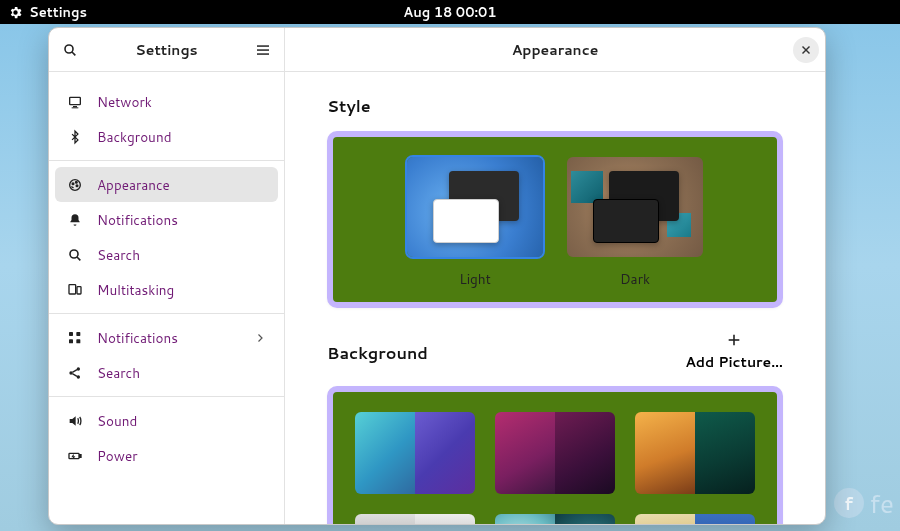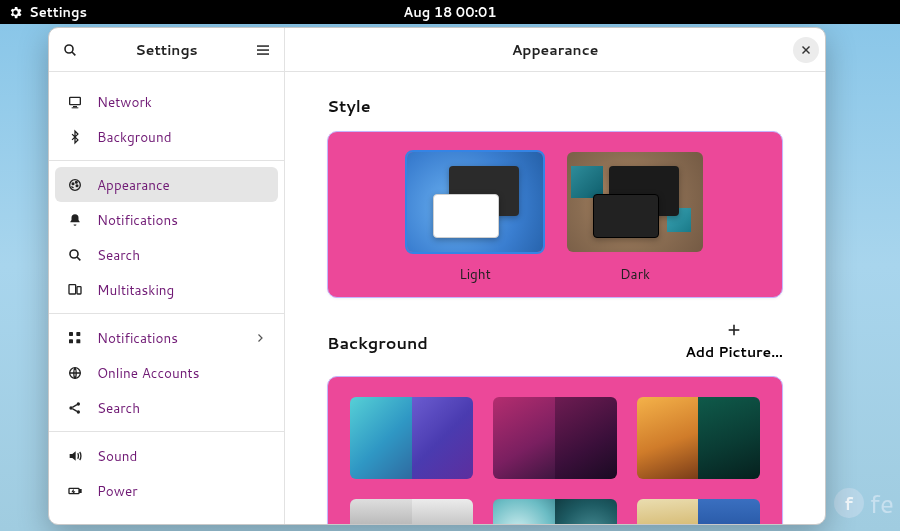--- a/index.html
+++ b/index.html
@@ -37,21 +37,21 @@
   .main-header { height:44px; display:flex; align-items:center; justify-content:center;
                  border-bottom:1px solid #e2e2e2; position:relative; }
   .main-header-title { font-weight:700; font-size:14px; color:#222; }
   .close-btn { position:absolute; right:6px; width:26px; height:26px; border-radius:50%;
                background:#ececec; display:flex; align-items:center; justify-content:center; cursor:pointer;}
   .content { flex:1; overflow:hidden; padding:22px 42px 0 42px; }
   .section-title { font-weight:700; font-size:16px; margin-bottom:14px; color:#111; }
   .section-row { display:flex; align-items:center; justify-content:space-between; margin-bottom:14px; }
   .add-pic { display:flex; align-items:center; gap:4px; font-size:14px; font-weight:600; cursor:pointer;flex-direction:column; }
 
-  .card { background:#ec4899; border:1px solid #c4b5fd; border-radius:10px; box-shadow:0 1px 3px rgba(0,0,0,0.05); }
+  .card { background:#4d7c0f; border:6px solid #c4b5fd; border-radius:10px; box-shadow:0 1px 3px rgba(0,0,0,0.05); }
   .style-card { padding:18px 50px 14px 50px; display:flex; gap:20px; justify-content:center; }
   .style-option { display:flex; flex-direction:column; align-items:center; gap:10px; cursor:pointer; }
   .style-preview { width:140px; height:104px; border-radius:8px; border:2px solid transparent;
                    position:relative; overflow:hidden; }
   .style-preview.selected { border-color:#3584e4; box-shadow:inset 0 0 0 1px rgba(53,132,228,0.3); }
   .style-preview .bg { position:absolute; inset:0; }
   .style-preview .window-back, .style-preview .window-front {
       position:absolute; border-radius:4px; box-shadow:0 2px 6px rgba(0,0,0,0.3);
   }
   .style-preview .window-back { width:70px; height:50px; left:42px; top:14px; }
@@ -183,29 +183,20 @@
           </span>
           <span>Notifications</span>
           <span style="margin-left:auto">
             <svg class="chev" viewBox="0 0 24 24" fill="none" stroke="#555" stroke-width="2.4">
               <polyline points="9 5 16 12 9 19"></polyline>
             </svg>
           </span>
         </div>
         <div class="nav-item">
           <span class="nav-ico">
-            <svg width="16" height="16" viewBox="0 0 24 24" fill="none" stroke="#222" stroke-width="2">
-              <circle cx="12" cy="12" r="8"></circle>
-              <path d="M4 12h16M12 4c2.5 2.5 2.5 13 0 16M12 4c-2.5 2.5-2.5 13 0 16"></path>
-            </svg>
-          </span>
-          <span>Online Accounts</span>
-        </div>
-        <div class="nav-item">
-          <span class="nav-ico">
             <svg width="16" height="16" viewBox="0 0 24 24" fill="#222">
               <circle cx="6" cy="12" r="2.5"></circle>
               <circle cx="17" cy="6" r="2.5"></circle>
               <circle cx="17" cy="18" r="2.5"></circle>
               <path d="M8 11 15 7M8 13l7 4" stroke="#222" stroke-width="2"></path>
             </svg>
           </span>
           <span>Search</span>
         </div>
         <div class="nav-sep"></div>

